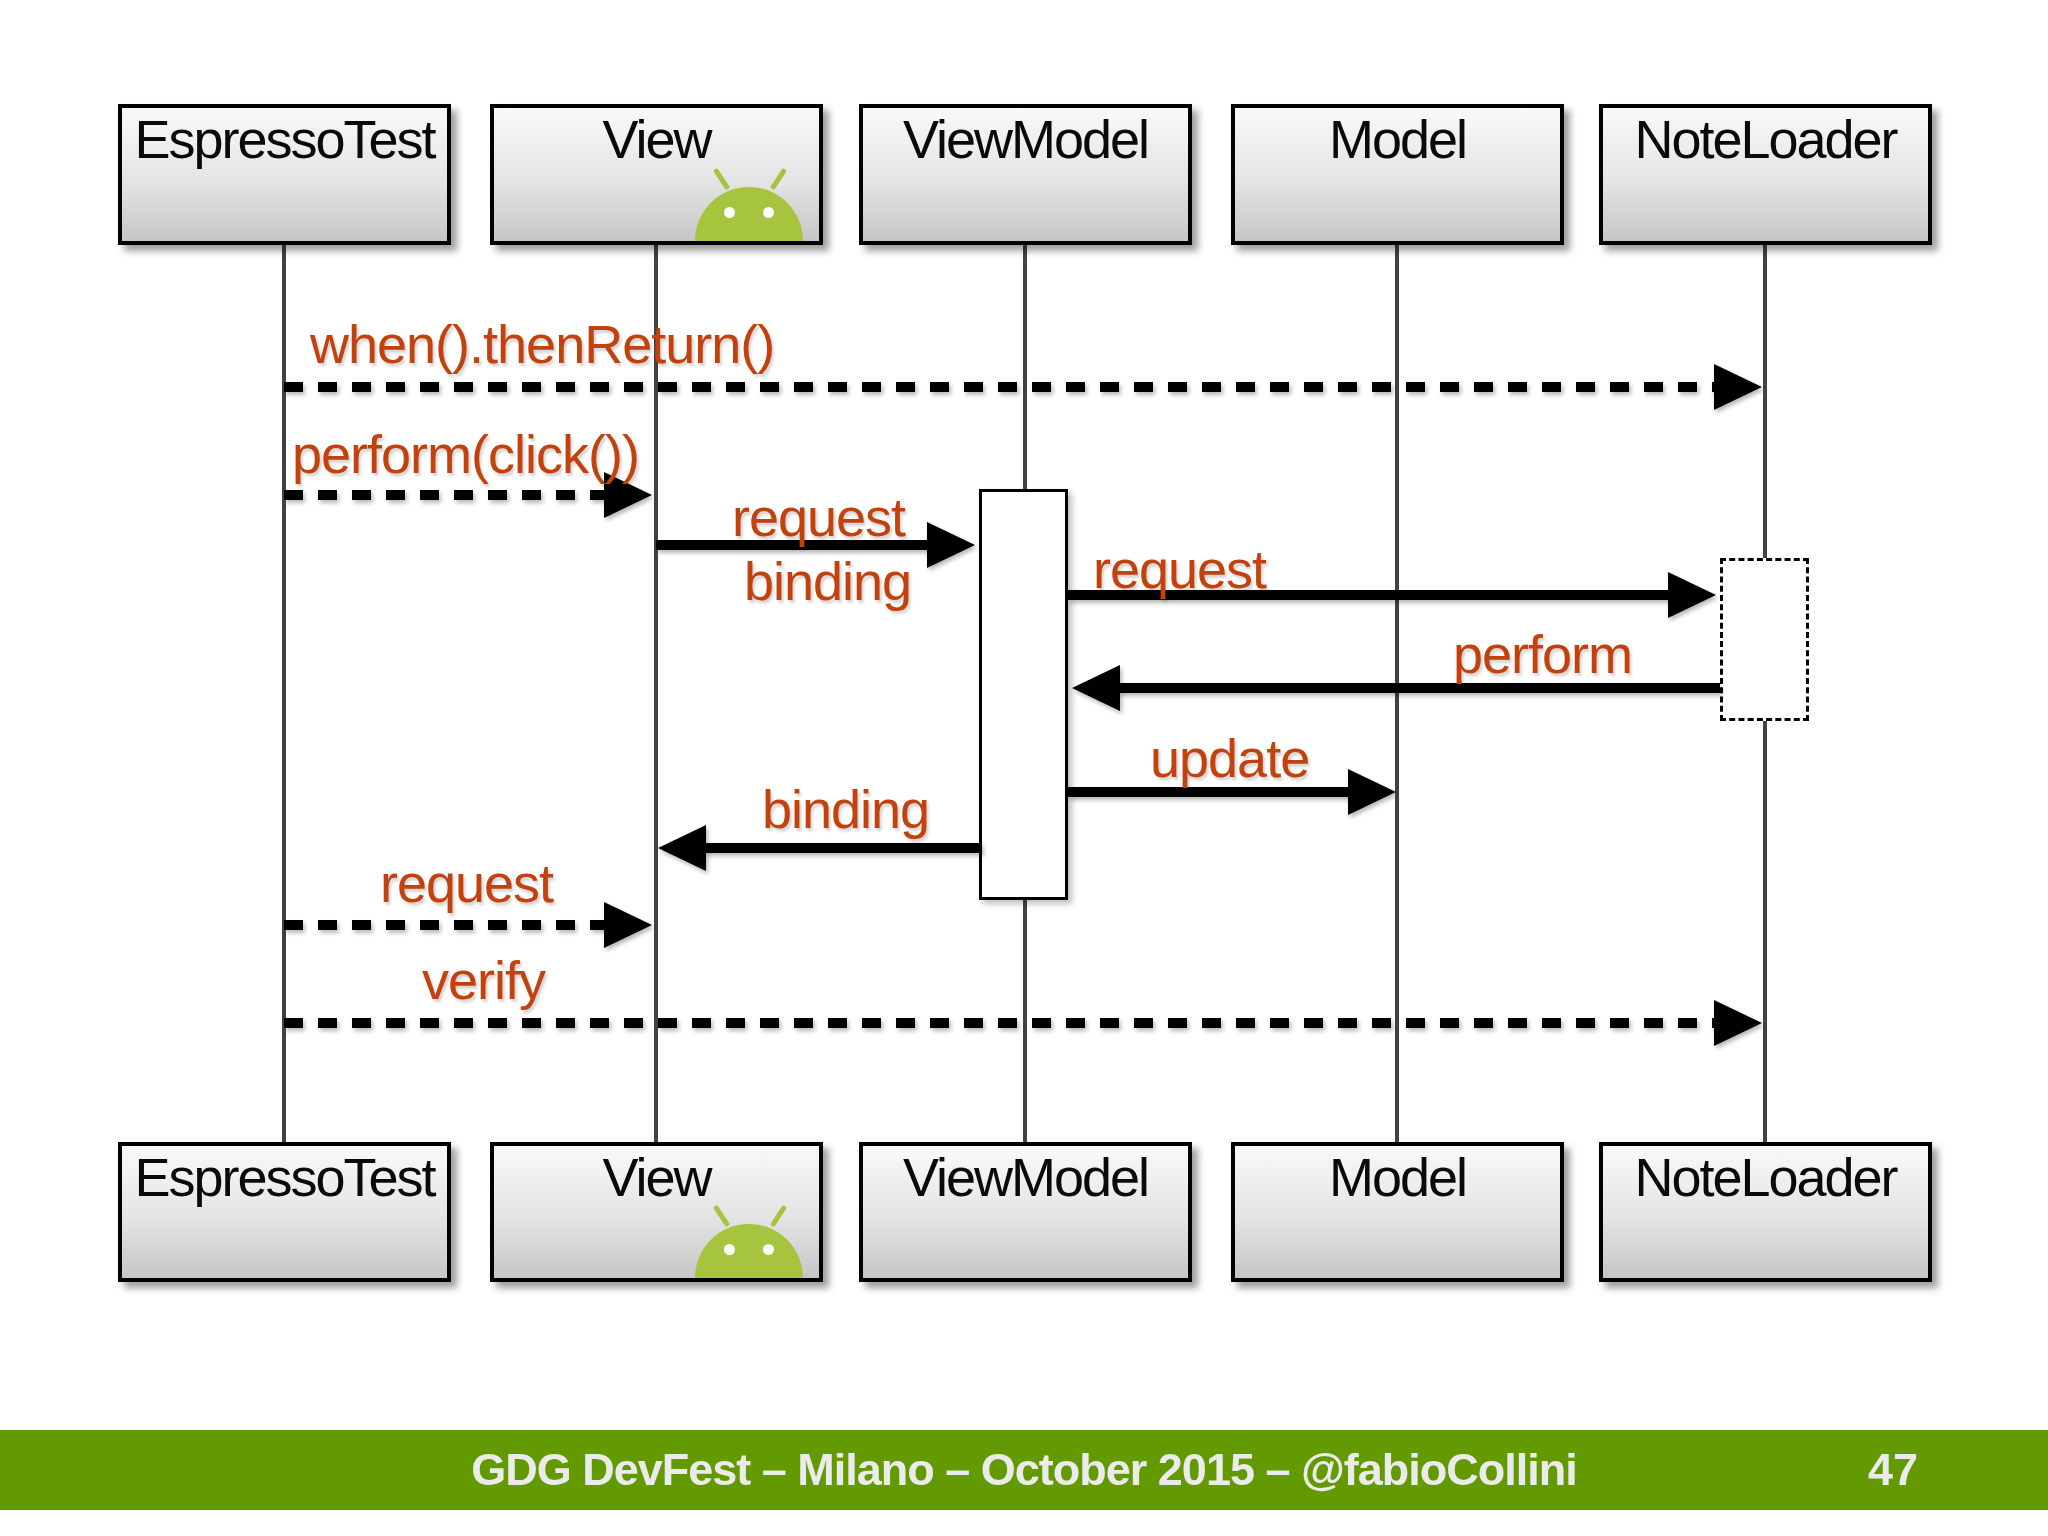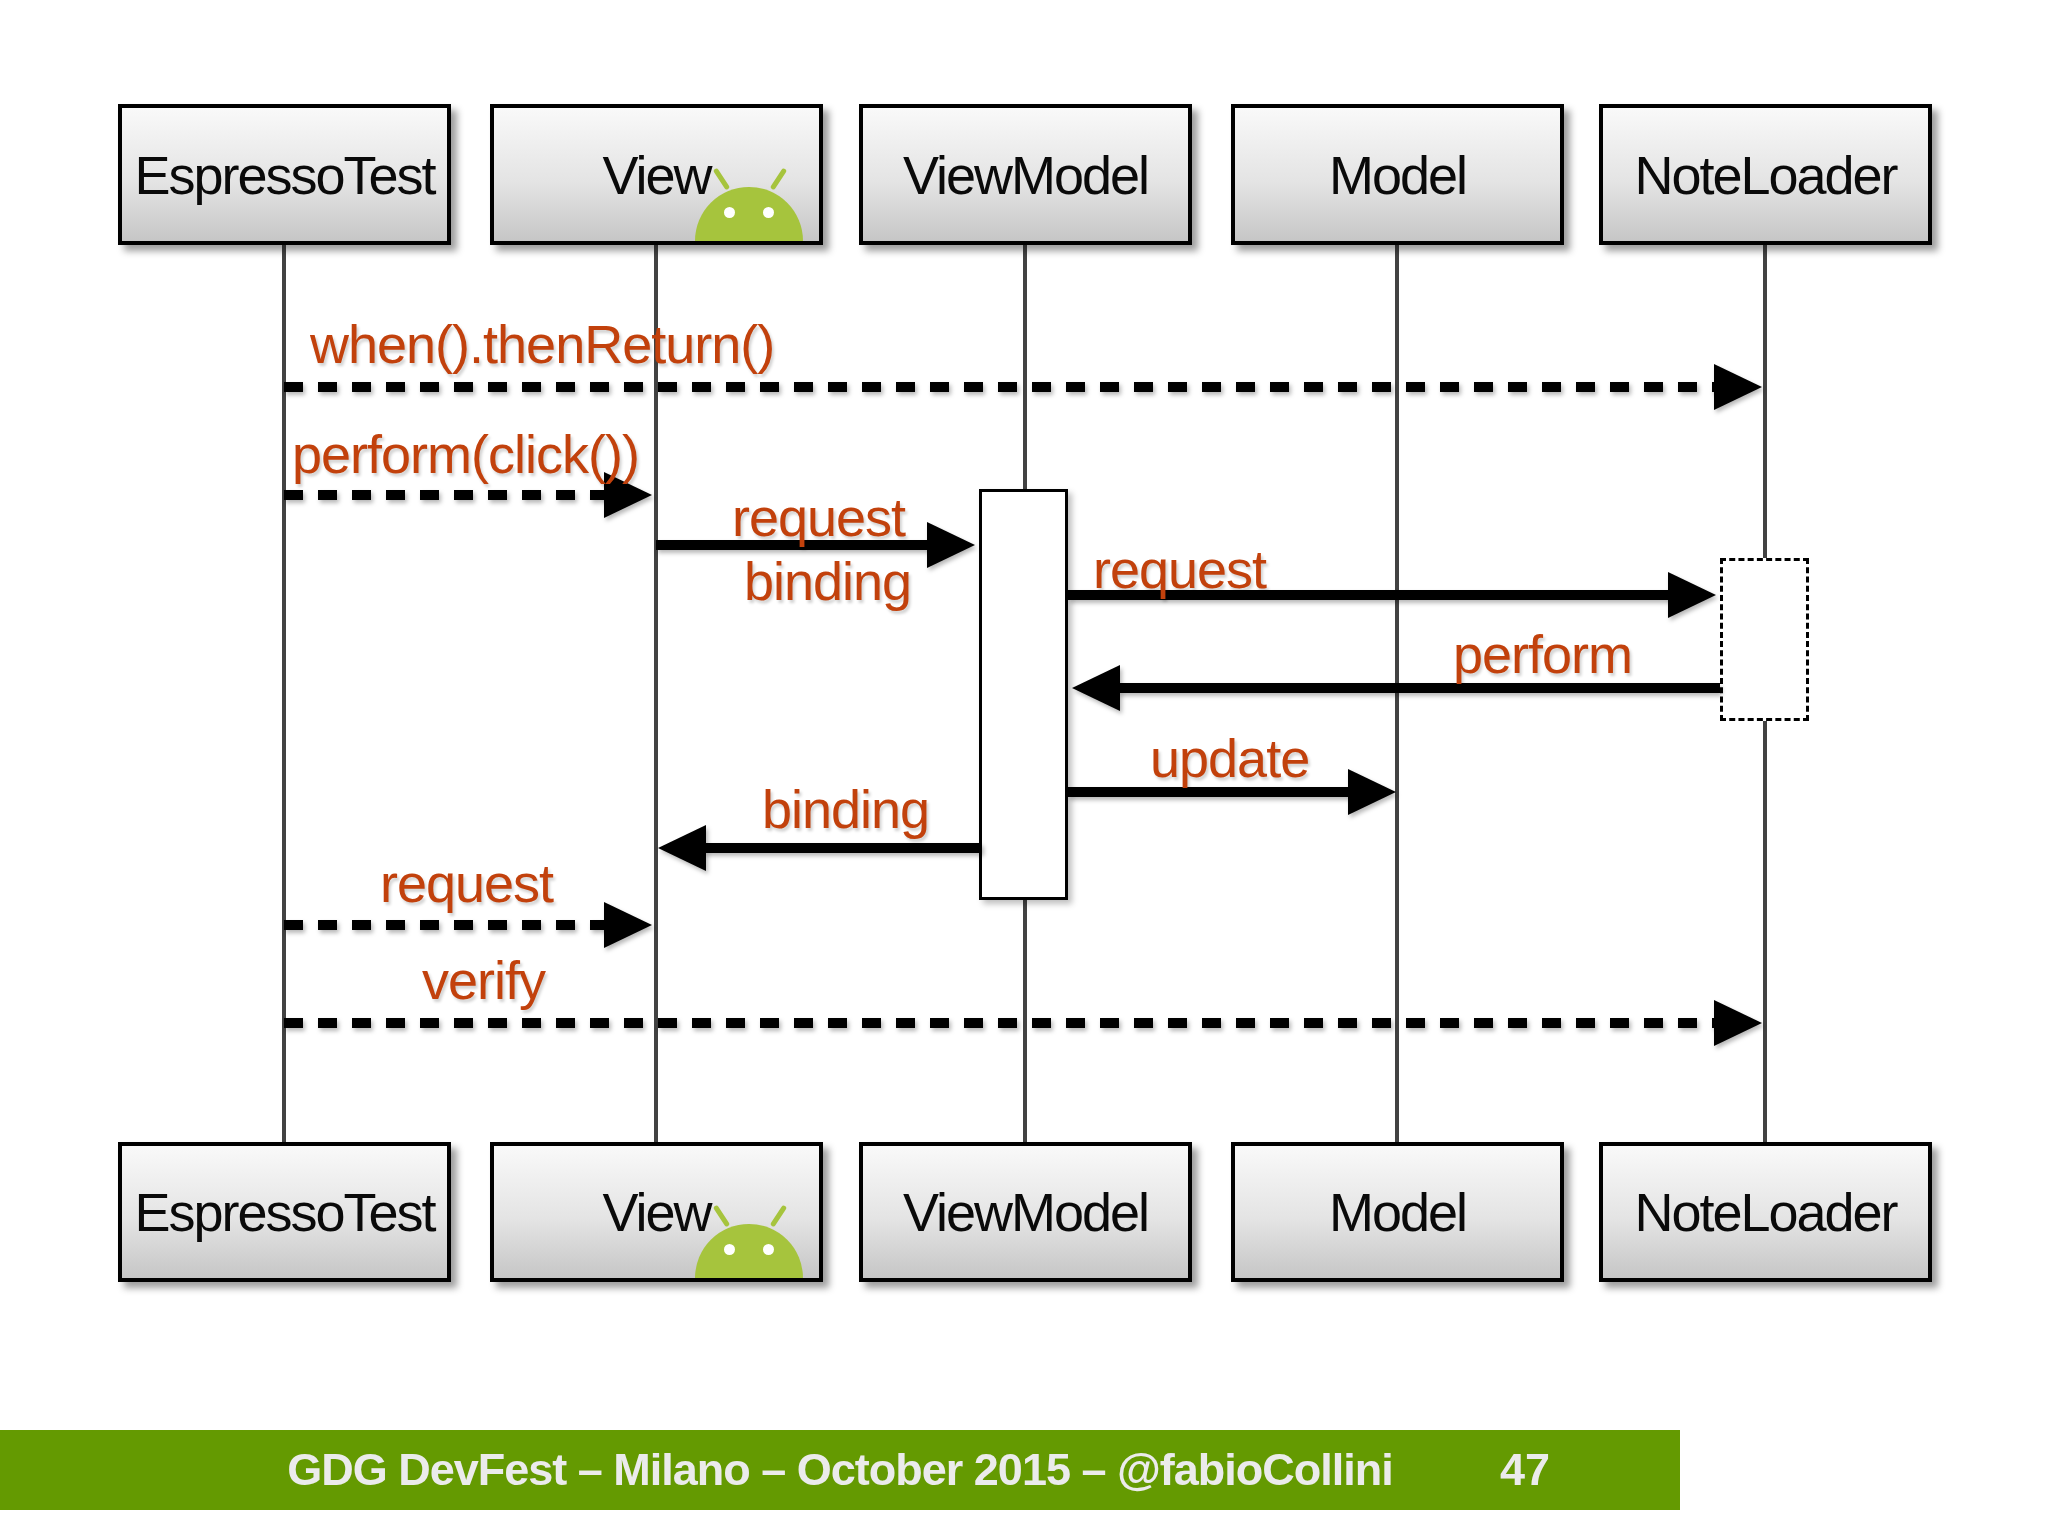--- a/index.html
+++ b/index.html
@@ -6,21 +6,21 @@
   body{
     width:2048px;height:1536px;position:relative;background:#ffffff;
     font-family:"Liberation Sans",sans-serif;overflow:hidden;
   }
   
   .pbox{
     position:absolute;width:333px;height:141px;box-sizing:border-box;
     border:4px solid #000;
     background:linear-gradient(180deg,#f9f9f9 0%,#e4e4e4 55%,#c6c6c6 100%);
     box-shadow:6px 6px 7px rgba(0,0,0,.38);
-    display:flex;align-items:center;justify-content:center;
+    display:flex;align-items:flex-start;justify-content:center;
     overflow:hidden;z-index:4;
   }
   .pbox .plabel{
     font-size:54px;letter-spacing:-2px;color:#0a0a0a;white-space:nowrap;
   }
   
   .lifeline{
     position:absolute;width:4px;top:245px;height:897px;background:#424242;z-index:1;
   }
   
@@ -56,21 +56,21 @@
   .android .eye{position:absolute;width:11px;height:11px;border-radius:50%;background:#fff;top:20px;}
   .android .eye.l{left:29px;}
   .android .eye.r{left:68px;}
   .android .ant{
     position:absolute;width:5px;height:24px;border-radius:3px;background:#a6c43d;top:-2px;
   }
   .android .ant.l{left:24px;transform:rotate(-33deg);}
   .android .ant.r{right:24px;transform:rotate(33deg);}
   
   .footer{
-    position:absolute;left:0;top:1430px;width:1680px;height:80px;
+    position:absolute;left:0;top:1430px;width:2048px;height:80px;
     display:flex;align-items:center;justify-content:center;z-index:6;
   }
   .footer-text{
     font-weight:bold;font-size:45px;color:#ebebeb;letter-spacing:-1px;white-space:nowrap;
   }
   .page-num{
     position:absolute;right:130px;top:0;height:80px;display:flex;align-items:center;
     font-weight:bold;font-size:45px;color:#ebebeb;
   }
 </style>

